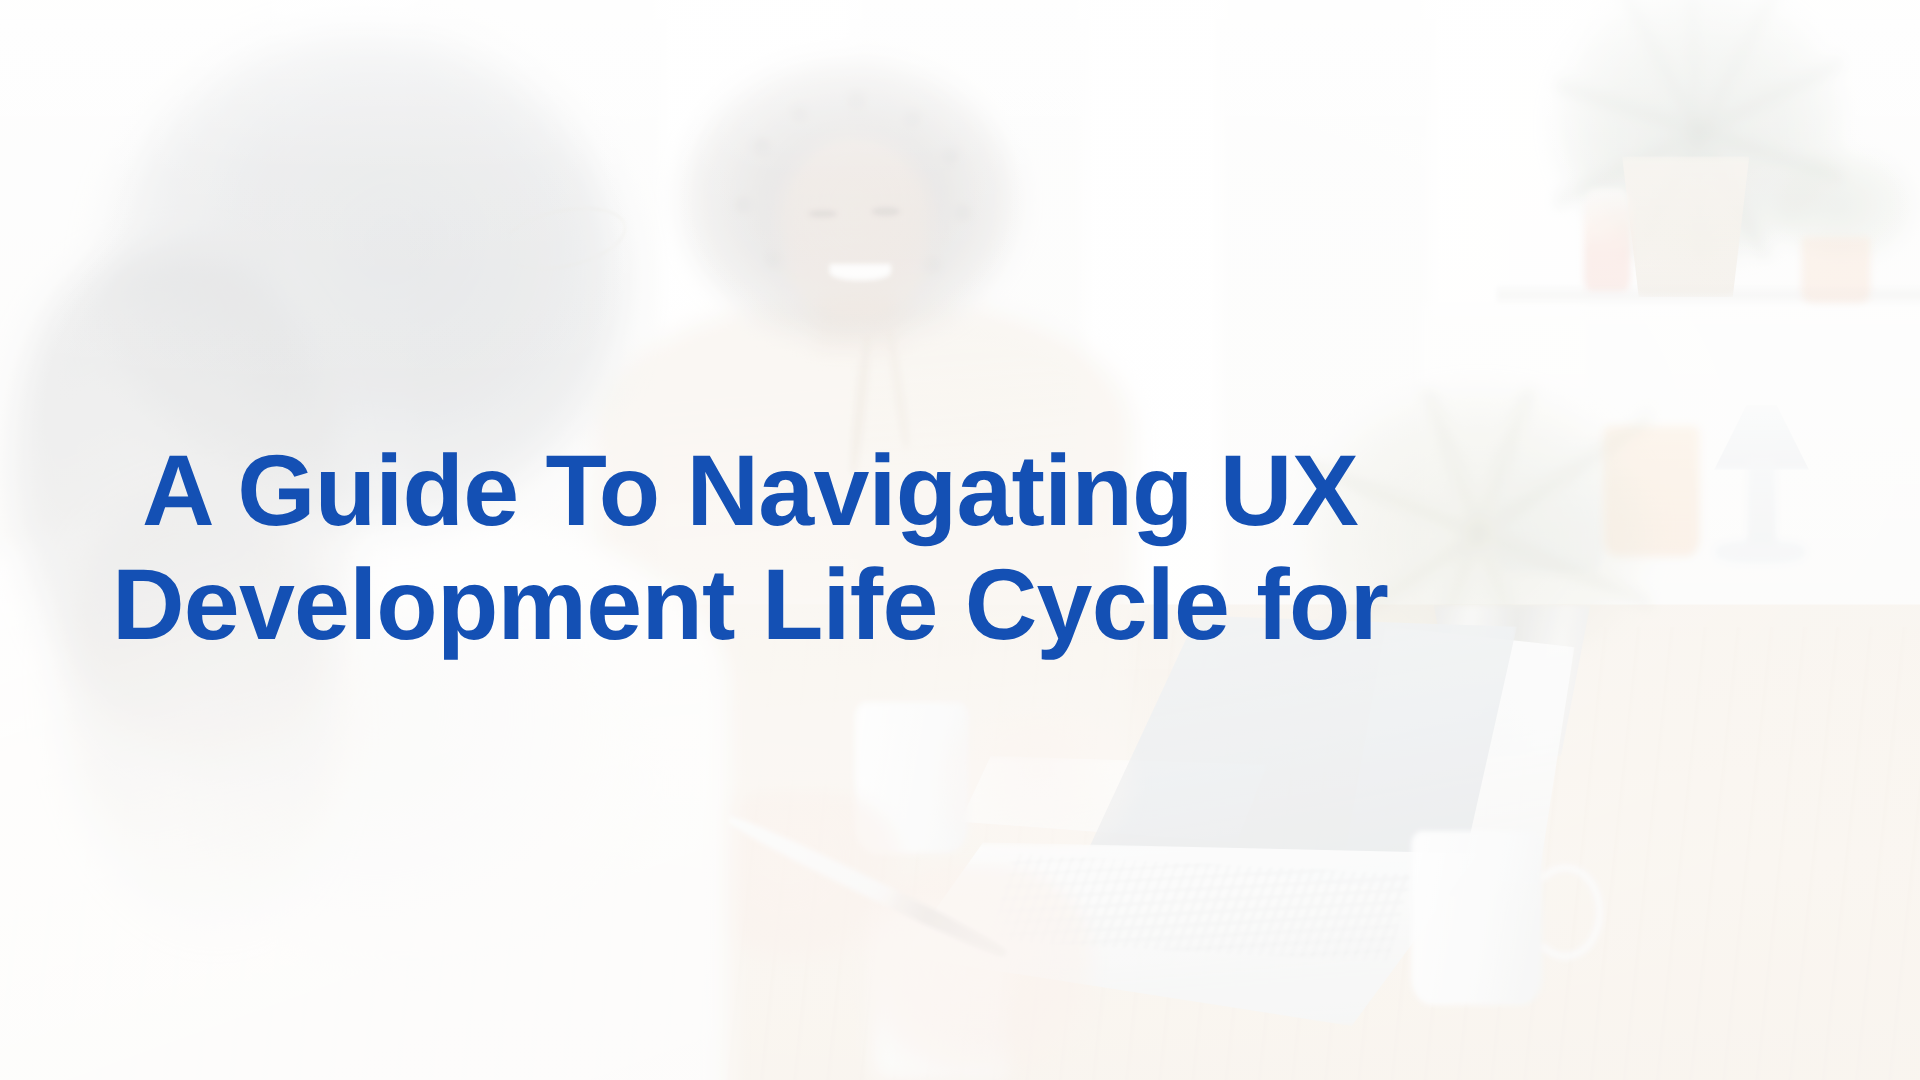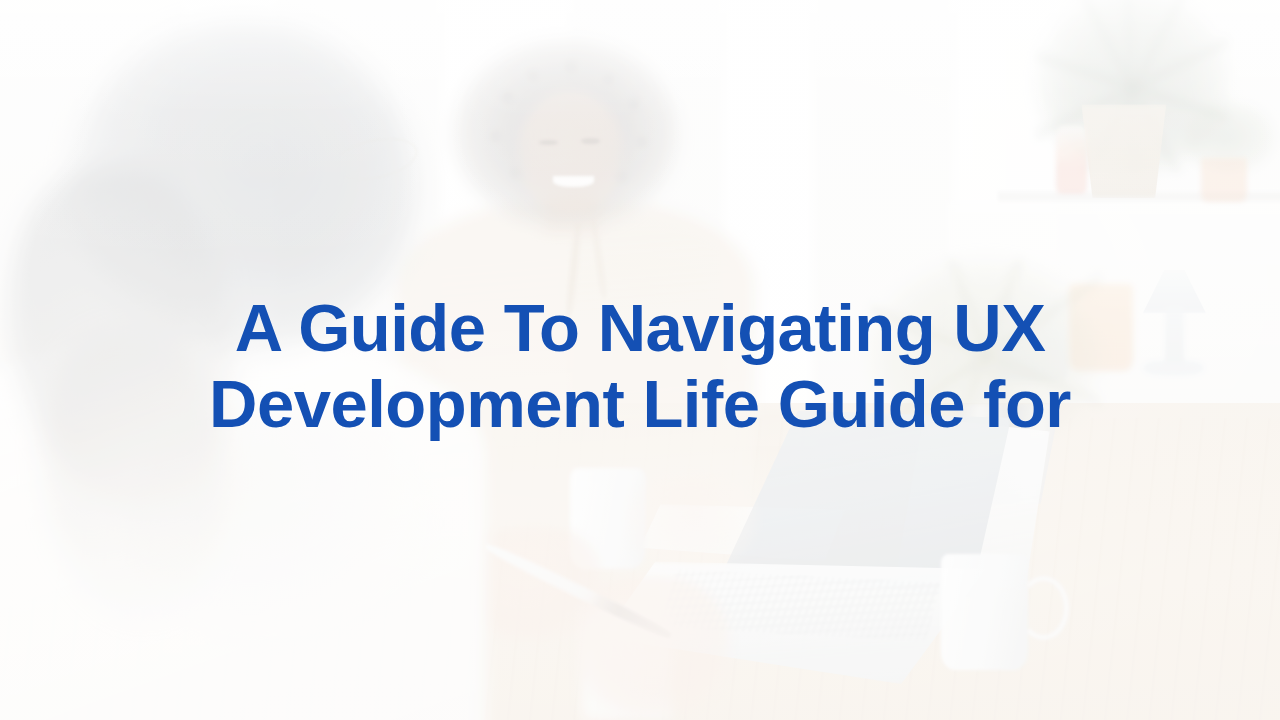--- a/index.html
+++ b/index.html
@@ -699,21 +699,20 @@
       rgba(255,255,255,0.00) 40%,
       rgba(255,255,255,0.00) 100%);
   }
 
   
   .title-wrap {
     position: absolute;
     inset: 0;
     display: flex;
     align-items: center;
-    justify-content: center;
     z-index: 10;
   }
   .title {
     width: 1000px;
     text-align: center;
     font-family: "Liberation Sans", sans-serif;
     font-weight: 700;
     font-size: 67px;
     line-height: 76px;
     letter-spacing: -0.5px;
@@ -790,17 +789,17 @@
     <div class="fg-glasses"></div>
 
     <div class="wash"></div>
     <div class="wash2"></div>
     <div class="vignette-top"></div>
   </div>
 
   <div class="title-wrap">
     <h1 class="title" style="color: rgb(20, 80, 180);">
       <span class="ln">A Guide To Navigating UX</span>
-      <span class="ln">Development Life Guide for</span>
+      <span class="ln">Development Life Cycle for</span>
     </h1>
   </div>
 
 </div>
 
 </body></html>

